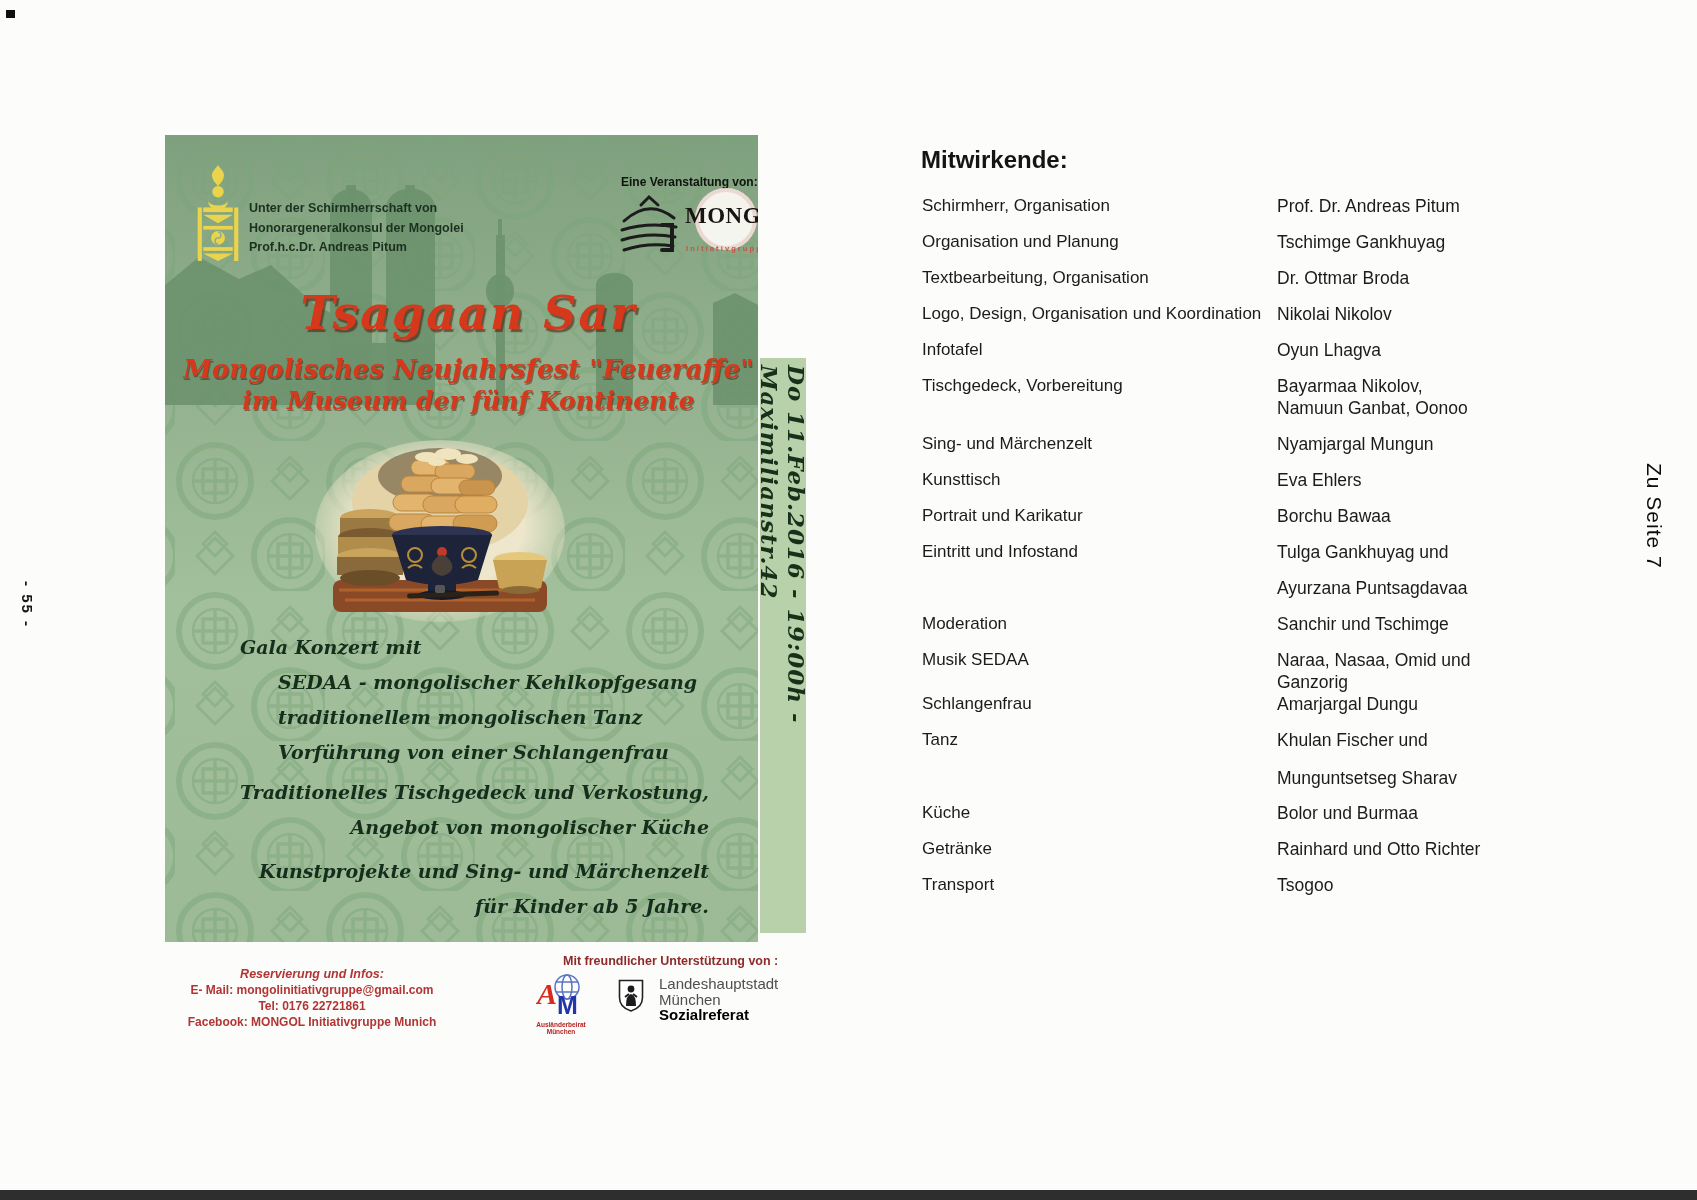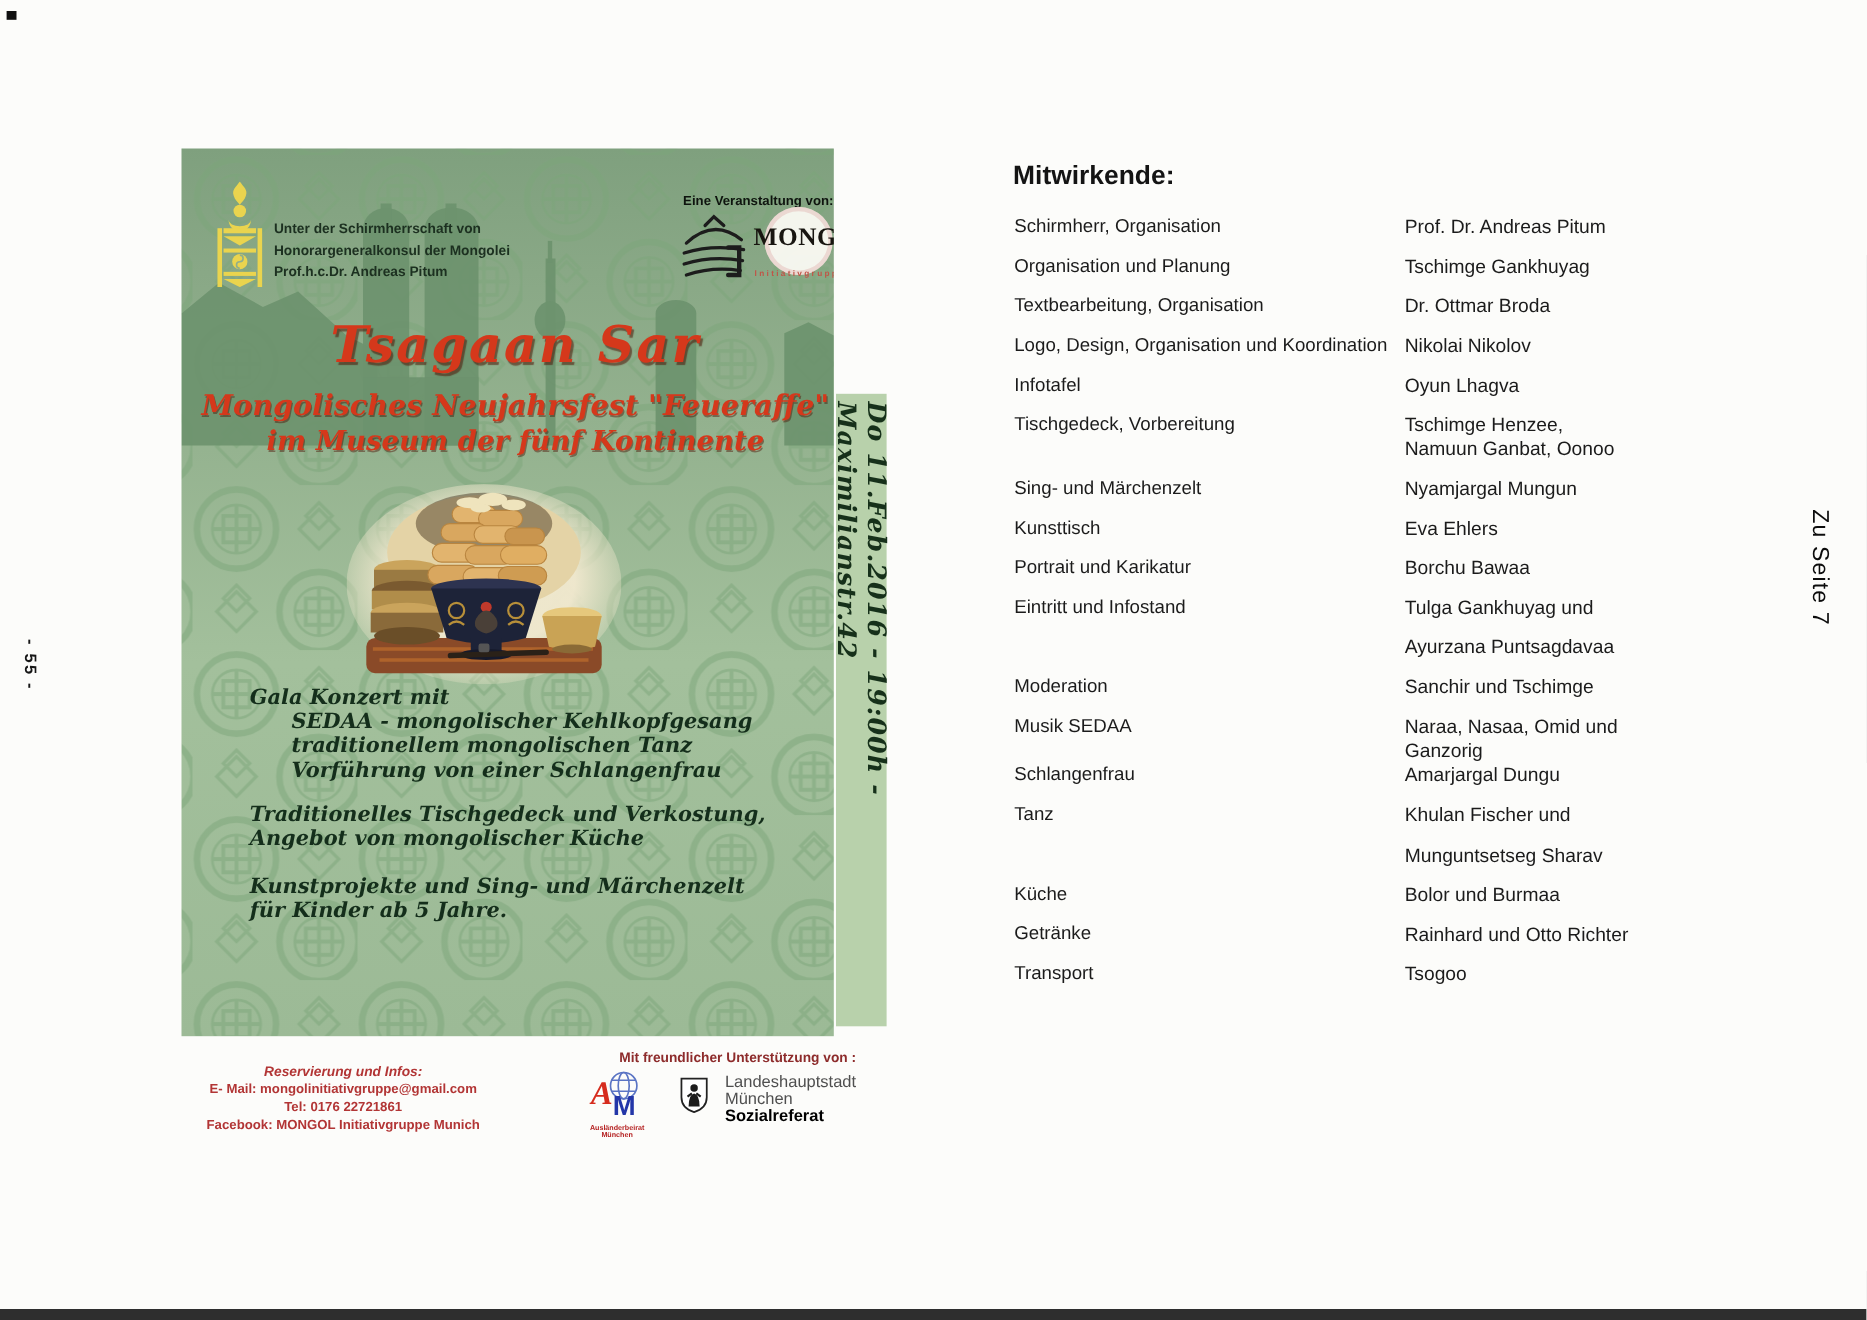--- a/index.html
+++ b/index.html
@@ -42,23 +42,23 @@
       padding-left:14px; box-sizing:border-box; white-space:nowrap; }
   .ptitle { top:151px; font-size:46px; text-shadow:2px 3px 1px rgba(75,18,4,.55); letter-spacing:2px; }
   .sub1   { top:219px; font-size:26px; text-shadow:1px 2px 0 rgba(75,18,4,.45); }
   .sub2   { top:251px; font-size:25px; text-shadow:1px 2px 0 rgba(75,18,4,.45); }
 
   .photo { position:absolute; left:150px; top:305px; }
 
   .program { position:absolute; left:62px; top:488px; font-family:"DejaVu Serif",serif;
              font-style:italic; font-weight:bold; font-size:19px; color:#142e1b; line-height:22px;
              white-space:nowrap; }
-  .program p { margin:0; }
+  .program p { margin:13px; }
   .prog-items { margin-left:38px; }
-  .prog-block { margin-top:18px; }
+  .prog-block { margin-top:18px;text-align:right; }
   .prog-block.b3 { margin-top:26px; }
   .prog-block.b4 { margin-top:22px; }
 
   .dateband { position:absolute; left:760px; top:358px; width:46px; height:575px;
               background:#b8d1ab; display:flex; justify-content:center; }
   .dateband span { writing-mode:vertical-rl; font-family:"DejaVu Serif",serif; font-style:italic;
                    font-weight:bold; font-size:23px; color:#16301a; padding-top:7px; letter-spacing:1px; }
 
   
   .contact { position:absolute; left:186px; top:966px; width:252px; text-align:center;
@@ -313,21 +313,21 @@
     <div class="crow">
         <span class="lbl">Logo, Design, Organisation und Koordination</span>
         <span class="val">Nikolai Nikolov</span>
       </div>
     <div class="crow">
         <span class="lbl">Infotafel</span>
         <span class="val">Oyun Lhagva</span>
       </div>
     <div class="crow h22">
         <span class="lbl">Tischgedeck, Vorbereitung</span>
-        <span class="val">Tschimge Henzee,</span>
+        <span class="val">Bayarmaa Nikolov,</span>
       </div>
     <div class="crow">
         <span class="lbl"></span>
         <span class="val">Namuun Ganbat, Oonoo</span>
       </div>
     <div class="crow">
         <span class="lbl">Sing- und Märchenzelt</span>
         <span class="val">Nyamjargal Mungun</span>
       </div>
     <div class="crow">

